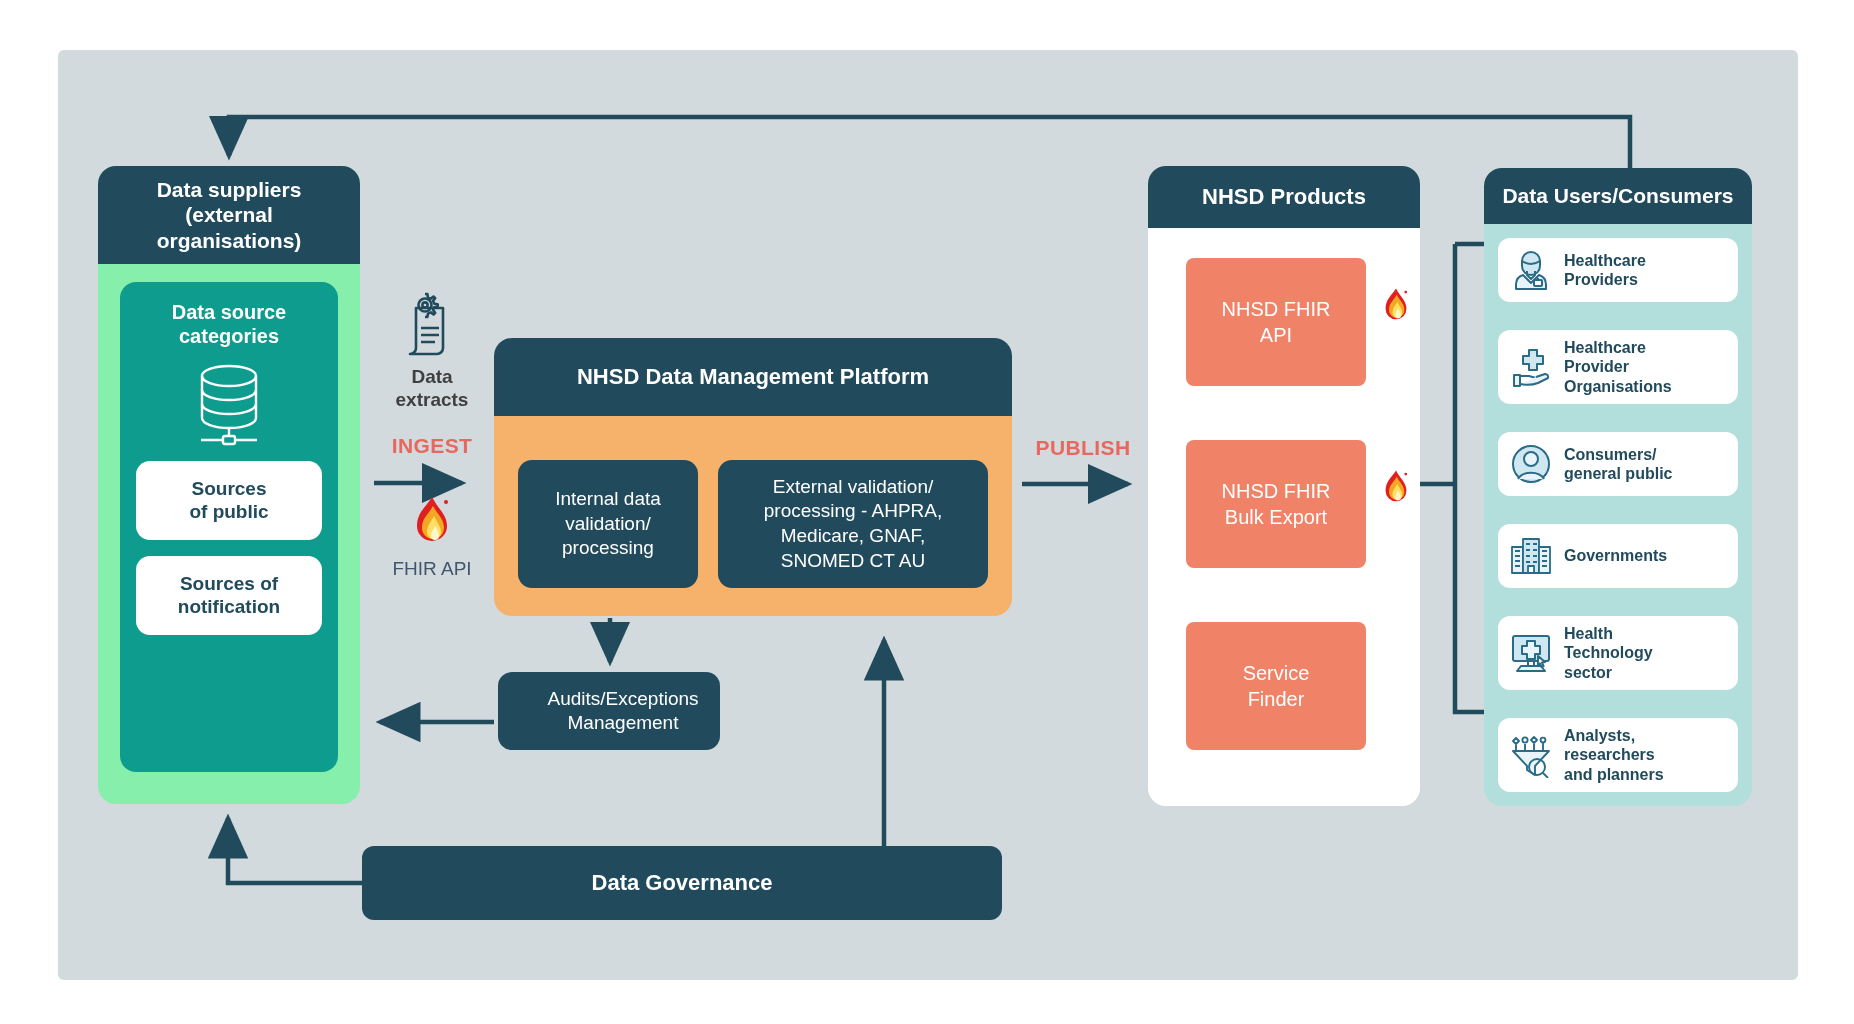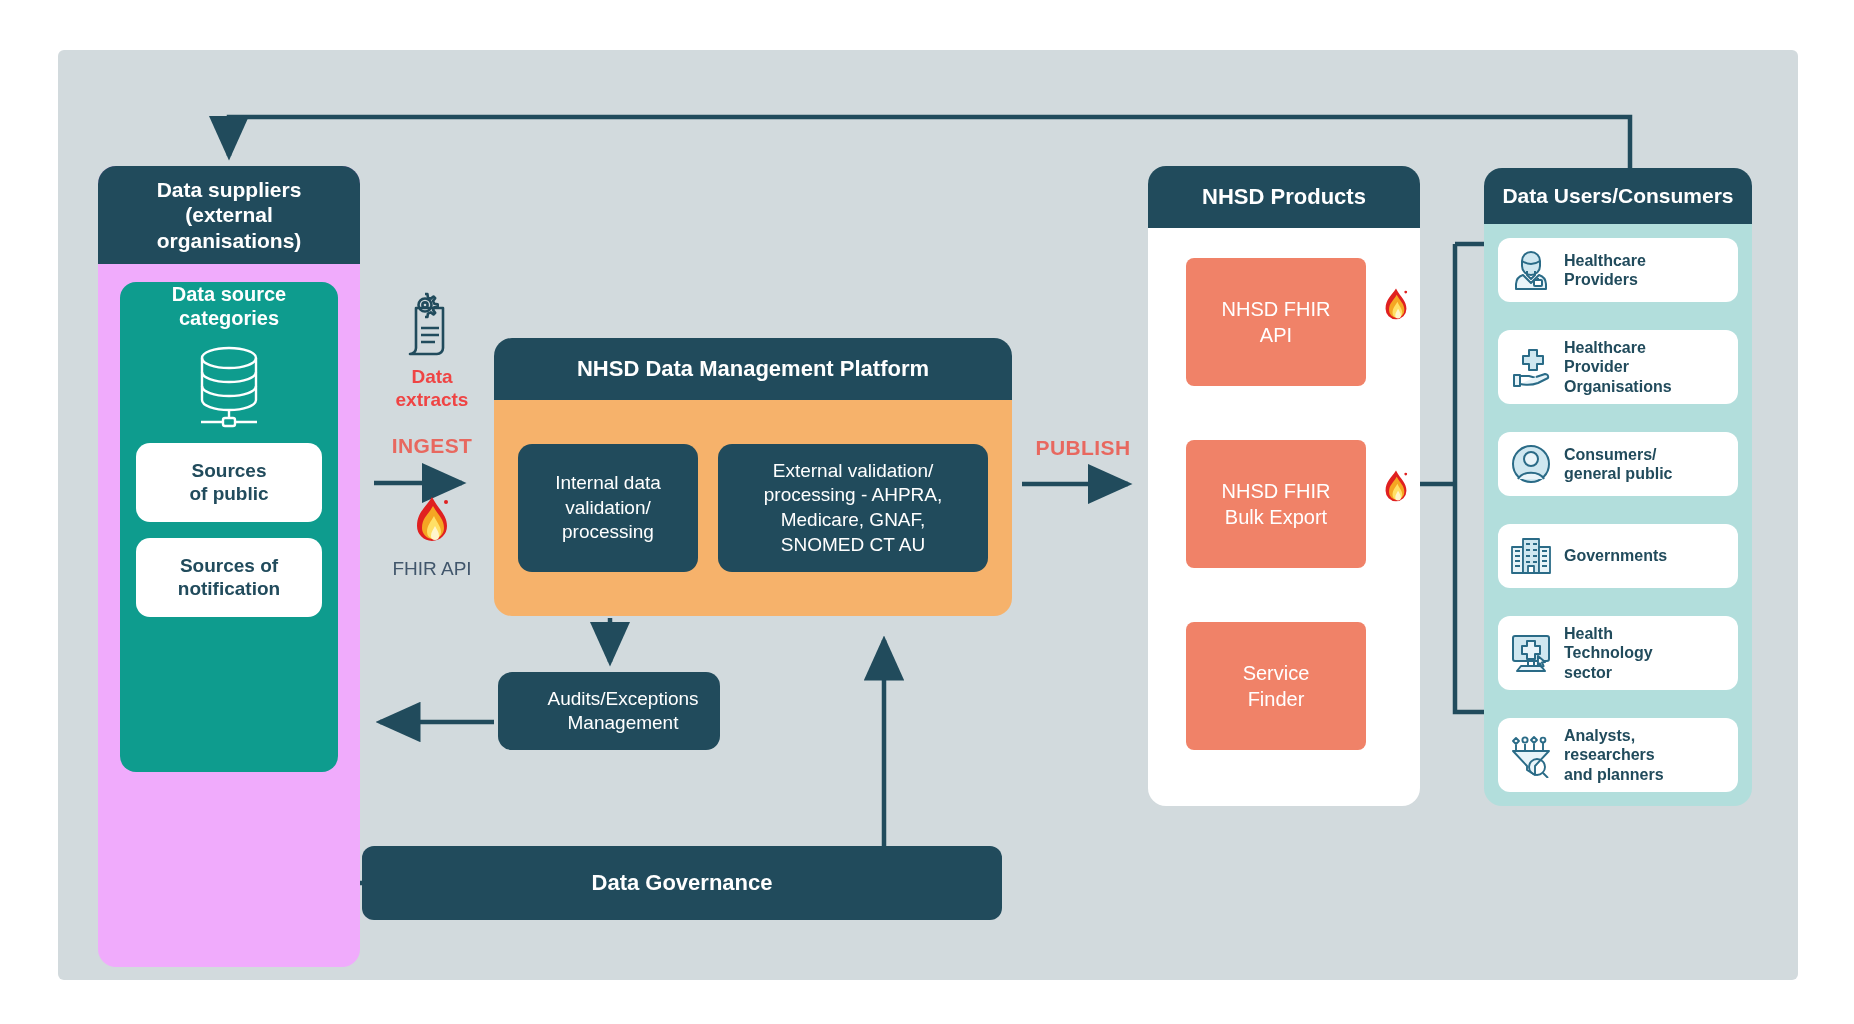--- a/index.html
+++ b/index.html
@@ -37,36 +37,36 @@
     display: flex;
     align-items: center;
     justify-content: center;
     padding: 8px 10px;
     line-height: 1.22;
   }
 
   
   #suppliers {
     left: 98px; top: 166px;
-    width: 262px; height: 801px;
-    background: #f0abfc;
+    width: 262px; height: 638px;
+    background: #86efac;
   }
   #suppliers .panel-head {
     height: 98px; font-size: 21px;
   }
   #sources-card {
     position: absolute;
     left: 22px; top: 116px;
     width: 218px; height: 490px;
     background: #0e9c8e;
     border-radius: 16px;
   }
   #sources-title {
     text-align: center; color: #ffffff; font-weight: bold;
-    font-size: 20px; line-height: 1.22; 
+    font-size: 20px; line-height: 1.22; padding-top: 18px;
   }
   .db-icon { display: block; margin: 12px auto 14px auto; }
   .src-chip {
     margin: 0 16px 16px 16px;
     background: #ffffff;
     border-radius: 14px;
     color: #214b5c;
     font-weight: bold;
     font-size: 19px;
     line-height: 1.24;
@@ -75,38 +75,38 @@
   }
 
   
   #ingest-col {
     position: absolute;
     left: 372px; top: 292px;
     width: 120px;
     text-align: center;
   }
   #extract-label {
-    color: #ef4444; font-weight: bold; font-size: 19px;
+    color: #404040; font-weight: bold; font-size: 19px;
     line-height: 1.2; margin-top: 4px;
   }
   #ingest-label {
     color: #e8685f; font-weight: bold; font-size: 21px;
     letter-spacing: .4px; margin-top: 22px;
   }
   #fhir-label {
     color: #41566b; font-size: 19px; margin-top: 4px;
   }
   #fhir-block { margin-top: 36px; }
 
   
   #dmp {
     left: 494px; top: 338px;
     width: 518px; height: 278px;
   }
-  #dmp .panel-head { height: 62px; font-size: 22px; }
+  #dmp .panel-head { height: 78px; font-size: 22px; }
   #dmp-body {
     background: #f6b26b;
     height: 216px;
     display: flex;
     gap: 20px;
     padding: 44px 24px;
   }
   .dmp-card {
     background: #214b5c;
     color: #ffffff;

